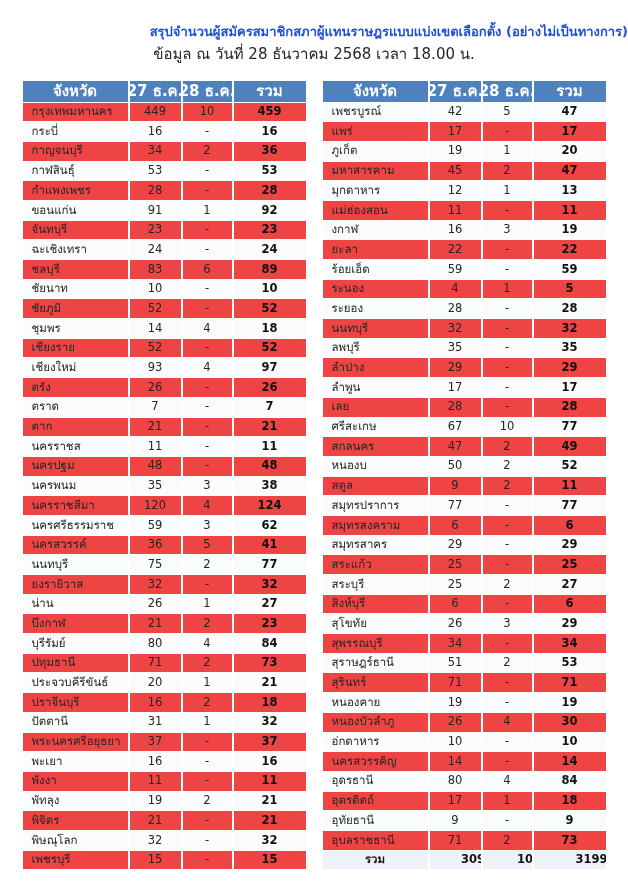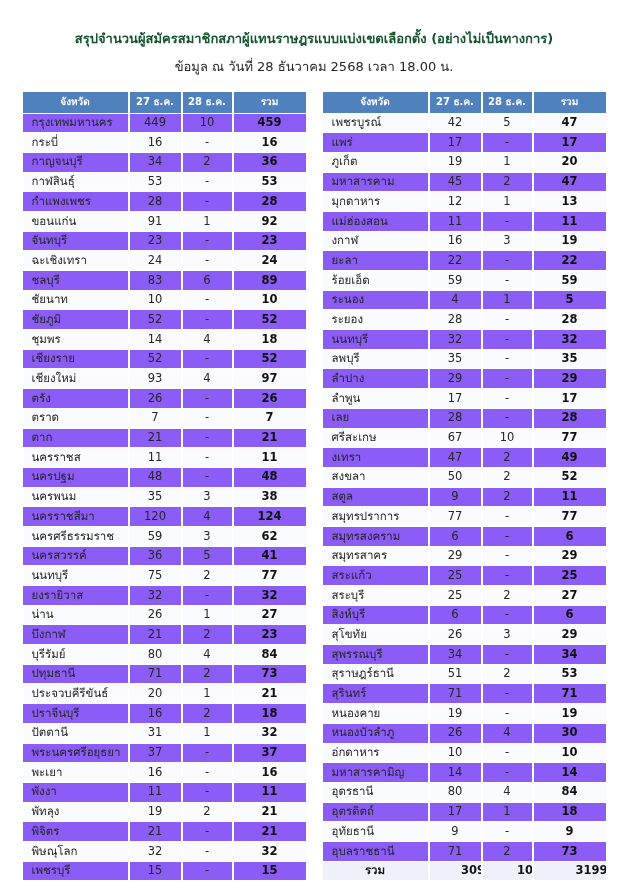--- a/index.html
+++ b/index.html
@@ -2,48 +2,48 @@
 <html><head>
 <meta charset="utf-8">
 <style>
   html,body{margin:0;padding:0;}
   body{
     width:628px;height:888px;background:#ffffff;
     font-family:"DejaVu Sans","Liberation Sans",sans-serif;
     color:#262626;overflow:hidden;
   }
   .page-title{
-    margin-top:28px;text-align:center;font-size:13px;font-weight:bold;color:#14532d;
+    margin-top:21px;text-align:right;font-size:13px;font-weight:bold;color:#1d4ed8;
     letter-spacing:0;
   }
   .page-subtitle{
-    margin-top:7px;text-align:center;font-size:13px;color:#262626;
+    text-align:center;font-size:15px;color:#262626;
   }
   .tables{
     display:flex;justify-content:center;gap:17px;margin-top:15px;
   }
   .tbl{width:283px;}
   .tr{
     display:flex;height:19.7px;box-sizing:border-box;
     border-bottom:1px solid #ffffff;
     background:#fafbfd;
   }
-  .tr.banded{background:#8b5cf6;}
+  .tr.banded{background:#ef4444;}
   .tr.head{
     height:21.5px;background:#4f81bd;color:#ffffff;font-weight:bold;
   }
   .td{
     box-sizing:border-box;display:flex;align-items:center;justify-content:center;
     font-size:11.5px;line-height:1;overflow:hidden;white-space:nowrap;
   }
   .td.c0{width:105px;justify-content:flex-start;padding-left:9px;}
   .td.c1{width:53px;border-left:2px solid #ffffff;}
   .td.c2{width:51px;border-left:2px solid #ffffff;}
   .td.c3{width:74px;border-left:2px solid #ffffff;font-weight:bold;color:#111111;}
-  .tr.head .td{font-size:10px;color:#ffffff;text-align:right;}
+  .tr.head .td{font-size:15px;color:#ffffff;text-align:right;}
   .tr.head .td.c0{justify-content:center;padding-left:0;}
   .tr.footer{background:#eef2f8;font-weight:bold;}
   .tr.footer .td{font-weight:bold;color:#111111;padding-left:44px;}
   .tr.footer .td.c0{justify-content:center;padding-left:0;}
 </style>
 </head>
 <body>
 
 <div class="page-title">สรุปจำนวนผู้สมัครสมาชิกสภาผู้แทนราษฎรแบบแบ่งเขตเลือกตั้ง (อย่างไม่เป็นทางการ)</div>
 <div class="page-subtitle">ข้อมูล ณ วันที่ 28 ธันวาคม 2568 เวลา 18.00 น.</div>
@@ -394,27 +394,27 @@
         <div class="td c2">-</div>
         <div class="td c3">28</div>
       </div>
       <div class="tr">
         <div class="td c0">ศรีสะเกษ</div>
         <div class="td c1">67</div>
         <div class="td c2">10</div>
         <div class="td c3">77</div>
       </div>
       <div class="tr banded">
-        <div class="td c0">งเทรา</div>
+        <div class="td c0">สกลนคร</div>
         <div class="td c1">47</div>
         <div class="td c2">2</div>
         <div class="td c3">49</div>
       </div>
       <div class="tr">
-        <div class="td c0">สงขลา</div>
+        <div class="td c0">หนองบ</div>
         <div class="td c1">50</div>
         <div class="td c2">2</div>
         <div class="td c3">52</div>
       </div>
       <div class="tr banded">
         <div class="td c0">สตูล</div>
         <div class="td c1">9</div>
         <div class="td c2">2</div>
         <div class="td c3">11</div>
       </div>
@@ -490,21 +490,21 @@
         <div class="td c2">4</div>
         <div class="td c3">30</div>
       </div>
       <div class="tr">
         <div class="td c0">อ่กดาหาร</div>
         <div class="td c1">10</div>
         <div class="td c2">-</div>
         <div class="td c3">10</div>
       </div>
       <div class="tr banded">
-        <div class="td c0">มหาสารคามิญ</div>
+        <div class="td c0">นครสวรรคิญ</div>
         <div class="td c1">14</div>
         <div class="td c2">-</div>
         <div class="td c3">14</div>
       </div>
       <div class="tr">
         <div class="td c0">อุดรธานี</div>
         <div class="td c1">80</div>
         <div class="td c2">4</div>
         <div class="td c3">84</div>
       </div>

